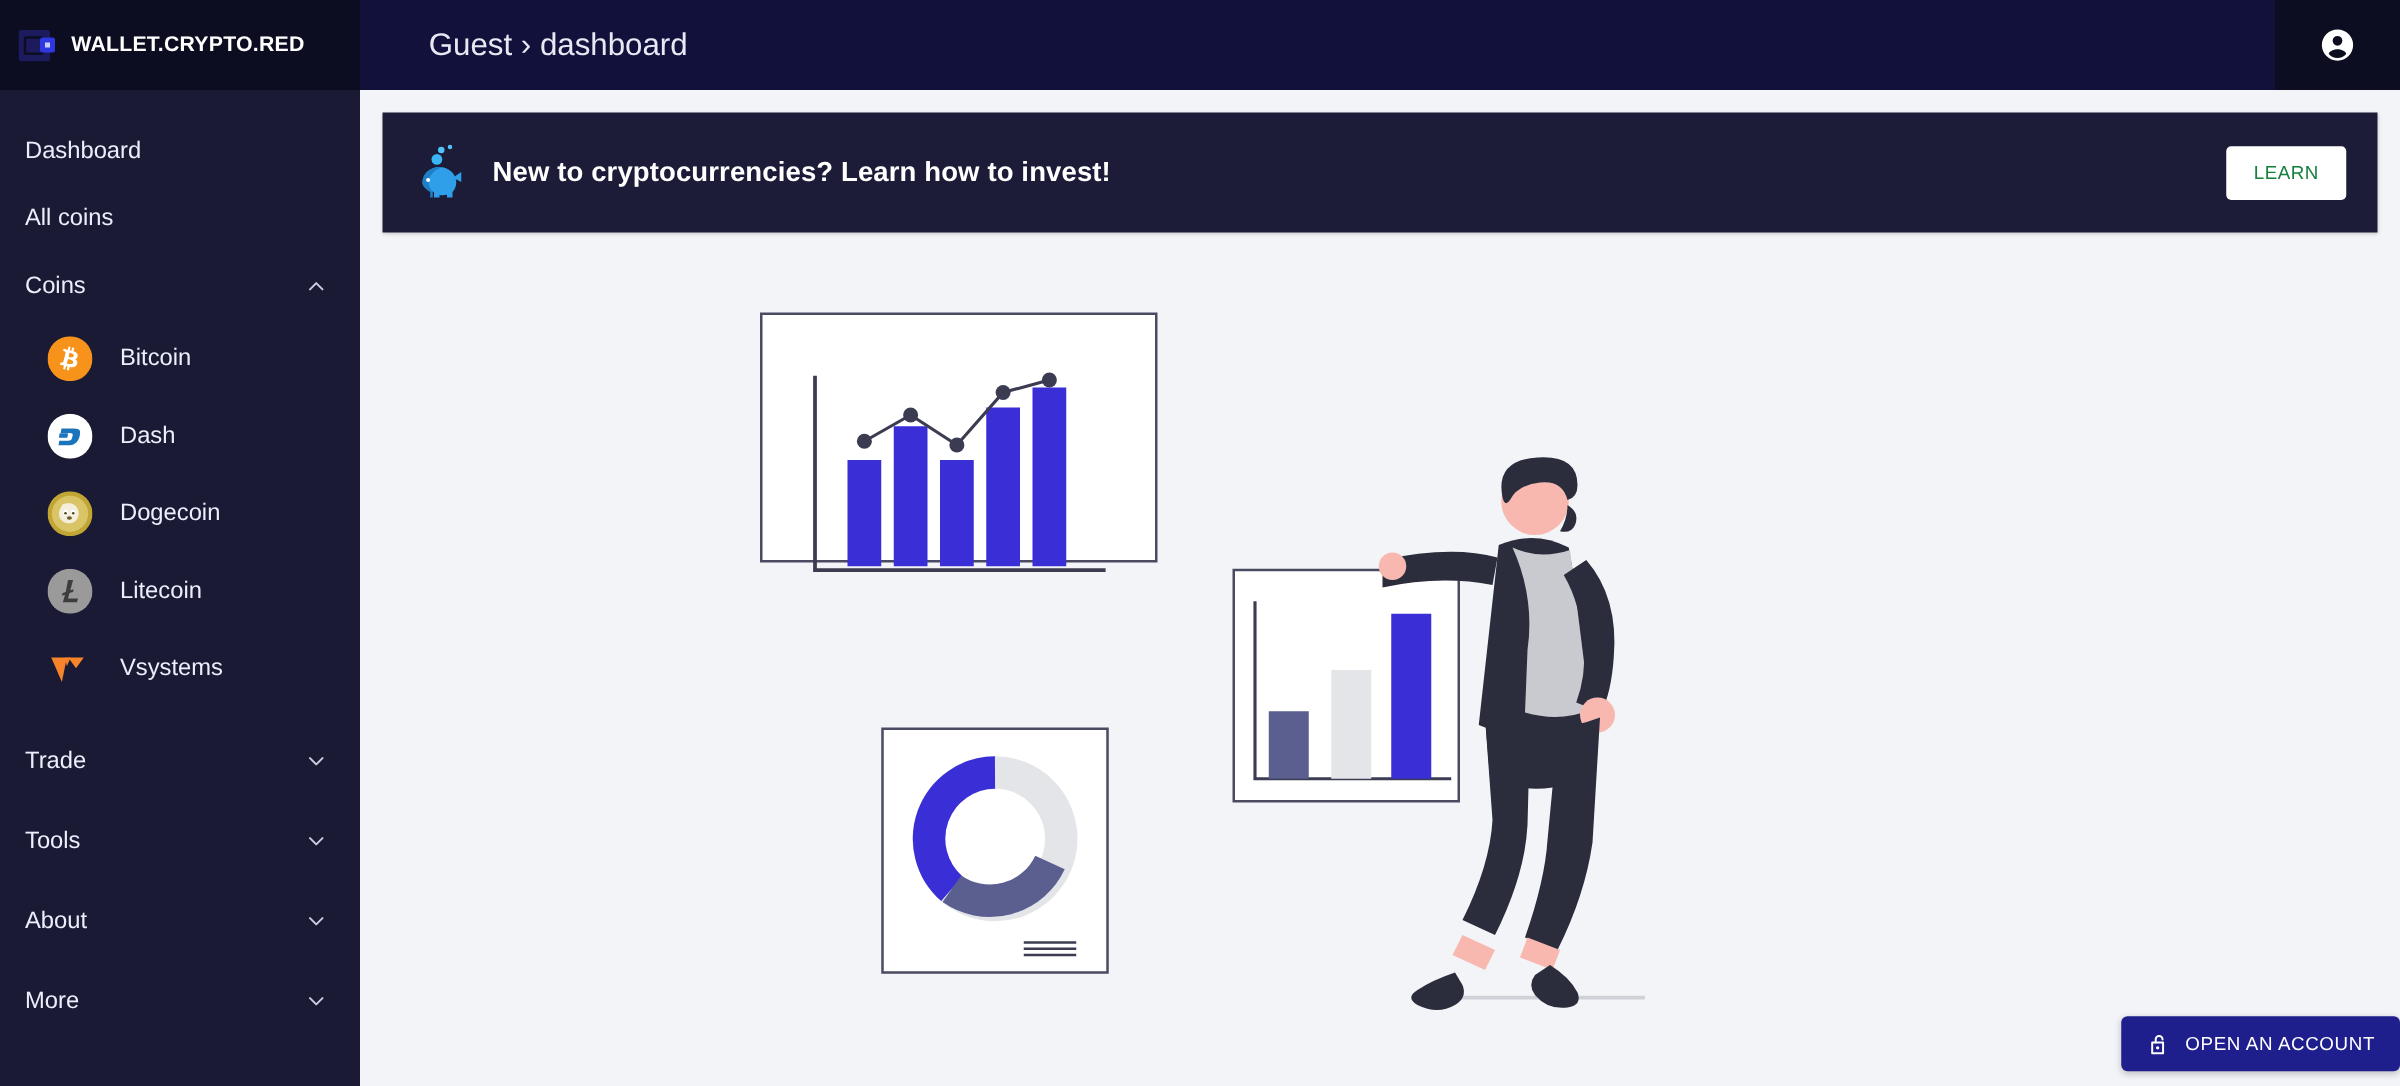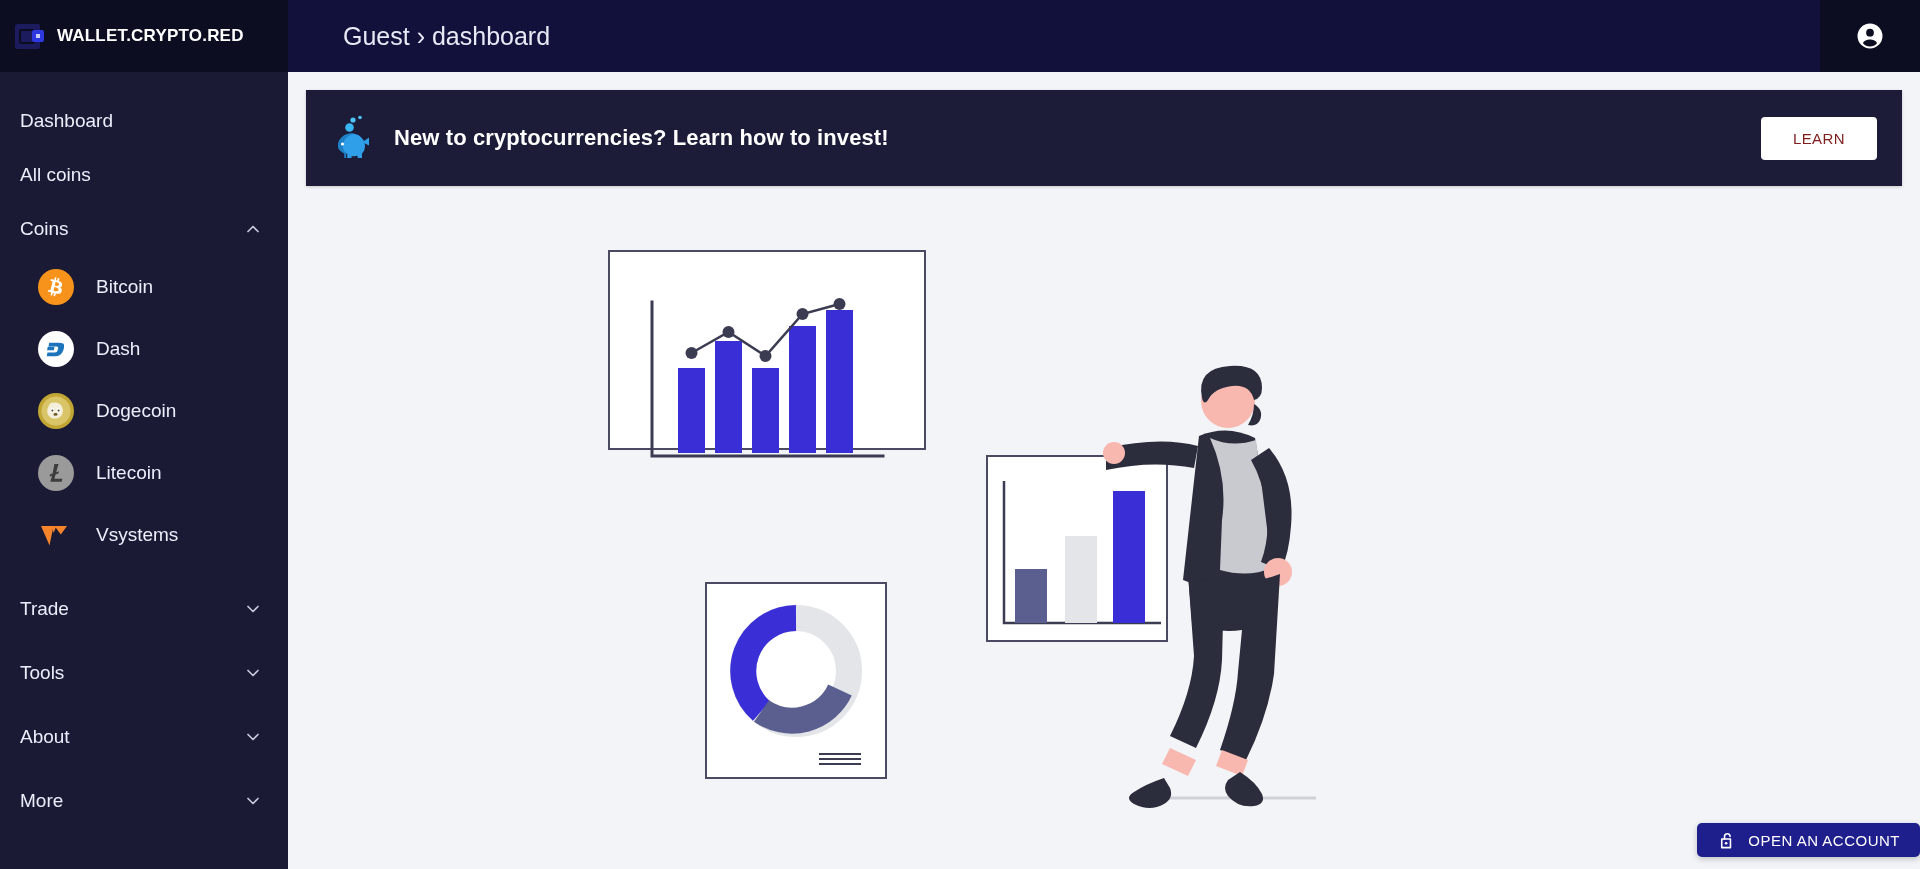--- a/index.html
+++ b/index.html
@@ -103,36 +103,36 @@
     display: flex; align-items: center;
     padding: 0 25px 0 26px;
     box-shadow: 0 1px 3px rgba(0,0,0,0.18);
   }
   .banner-ico { width: 40px; height: 48px; flex: 0 0 auto; margin-right: 22px; }
   .banner-text {
     color: #ffffff; font-size: 22px; font-weight: bold; letter-spacing: 0.1px;
   }
   .learn-btn {
     margin-left: auto;
-    background: #ffffff; color: #7f1d1d;
+    background: #ffffff; color: #15803d;
     border: none; border-radius: 4px;
-    padding: 13px 32px; font-size: 15px; letter-spacing: 0.4px;
+    padding: 13px 22px; font-size: 15px; letter-spacing: 0.4px;
     font-family: "Liberation Sans", sans-serif; cursor: pointer;
   }
 
   
   .illus { position: relative; width: 100%; height: 660px; }
   .illus svg { position: absolute; left: 0; top: 0; }
 
   
   .cta-btn {
     position: absolute; right: 0px; bottom: 12px;
     background: #1e1e8c; color: #ffffff;
     border: none; border-radius: 5px;
-    height: 34px; padding: 0 20px;
+    height: 44px; padding: 0 20px;
     display: flex; align-items: center; gap: 12px;
     font-size: 15px; letter-spacing: 0.5px;
     font-family: "Liberation Sans", sans-serif; cursor: pointer;
     box-shadow: 0 2px 6px rgba(0,0,0,0.22);
     z-index: 40;
   }
   .cta-btn svg { display: block; }
 </style>
 </head>
 <body>

